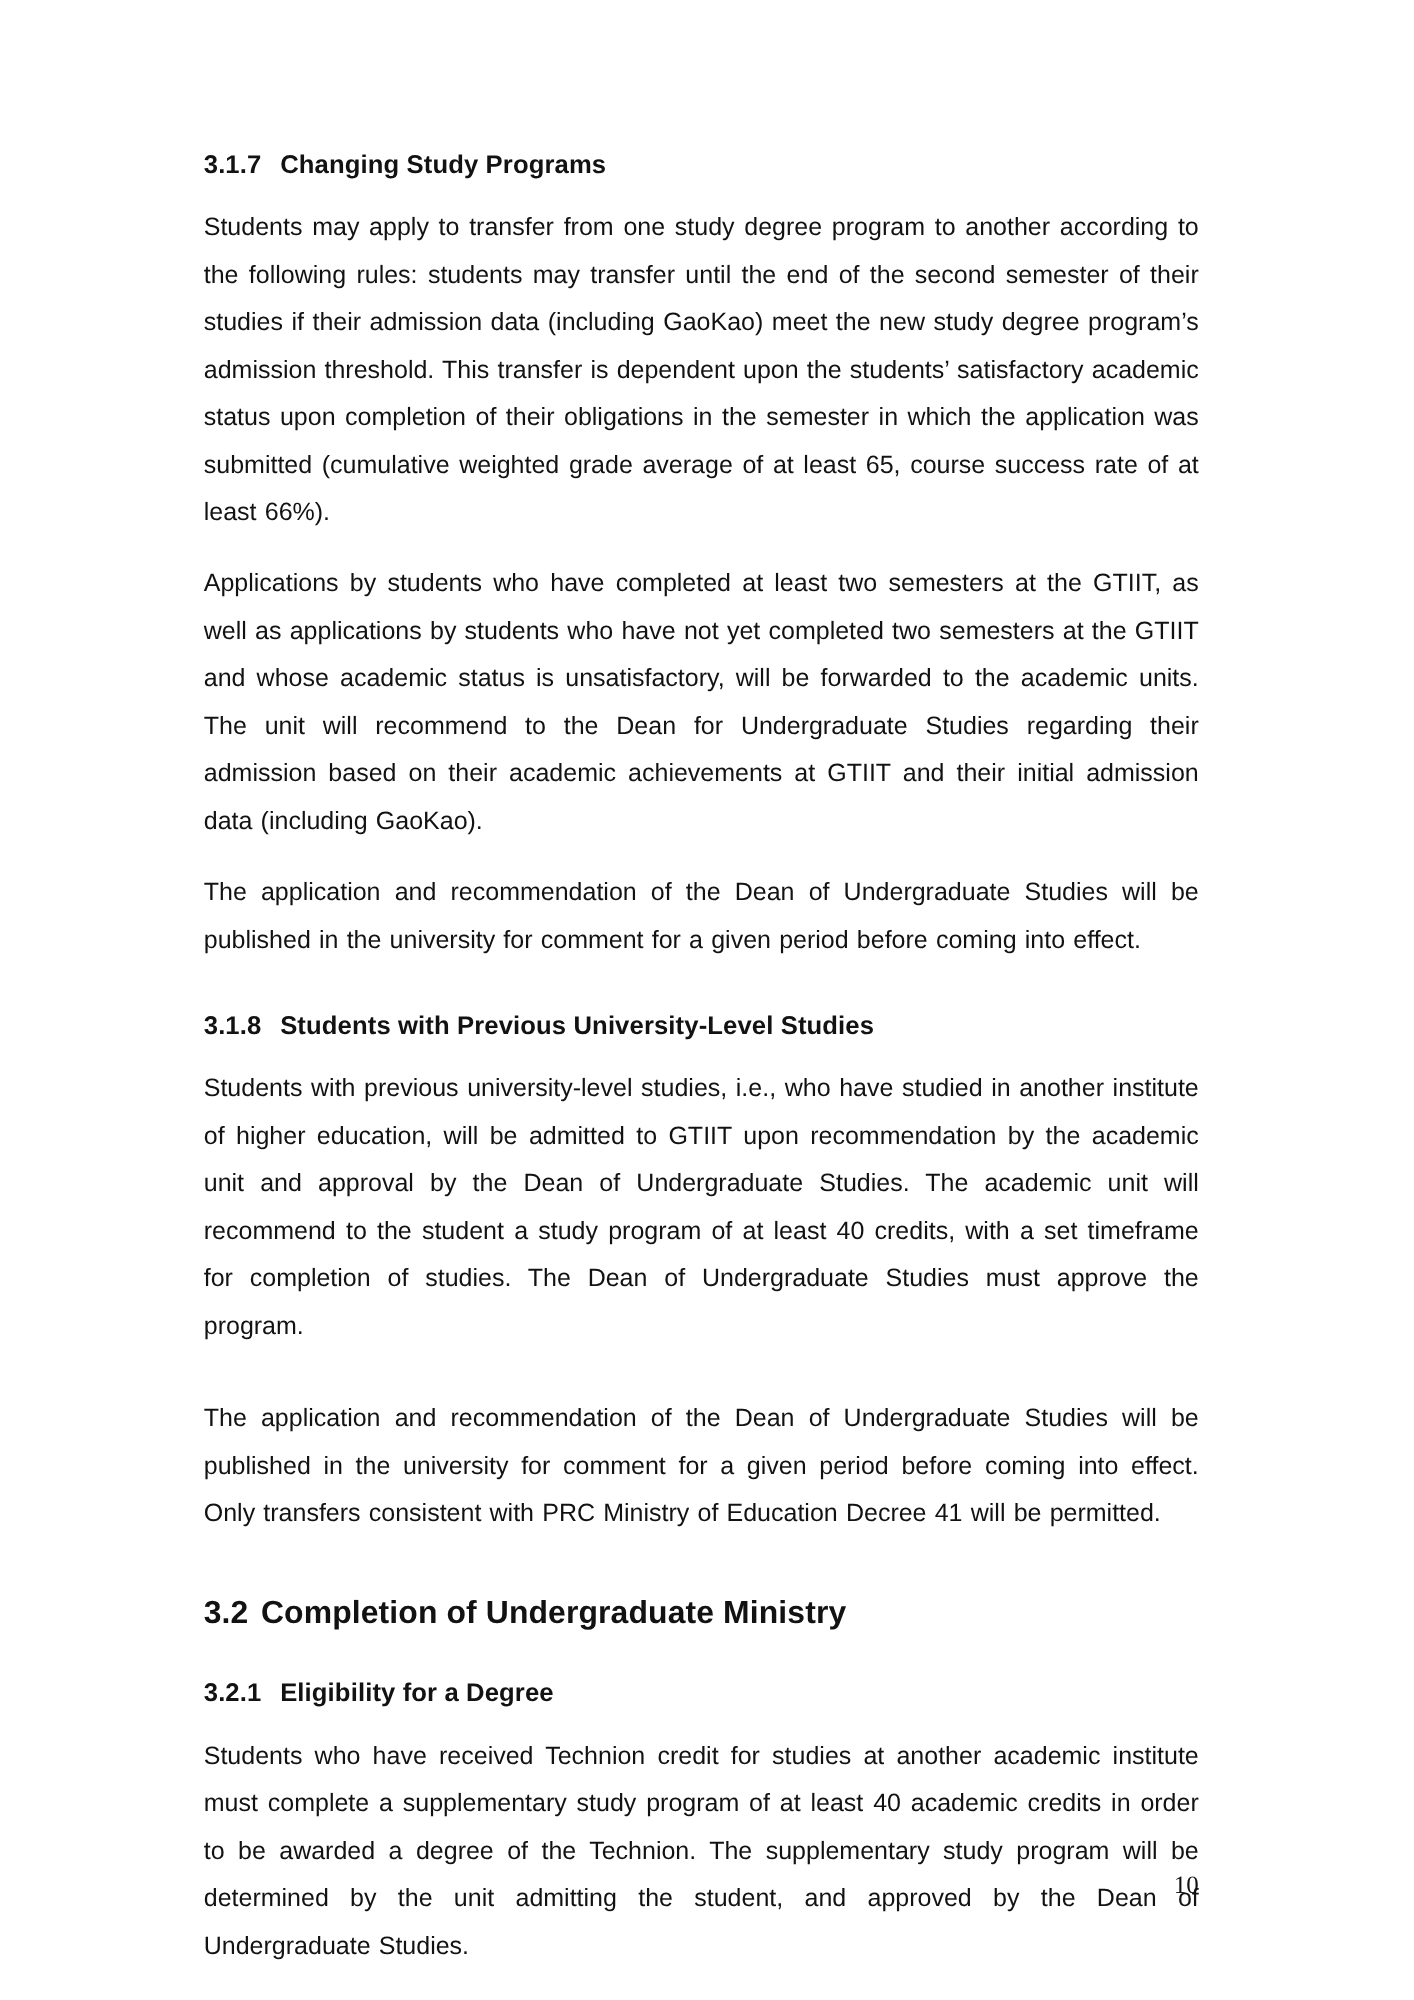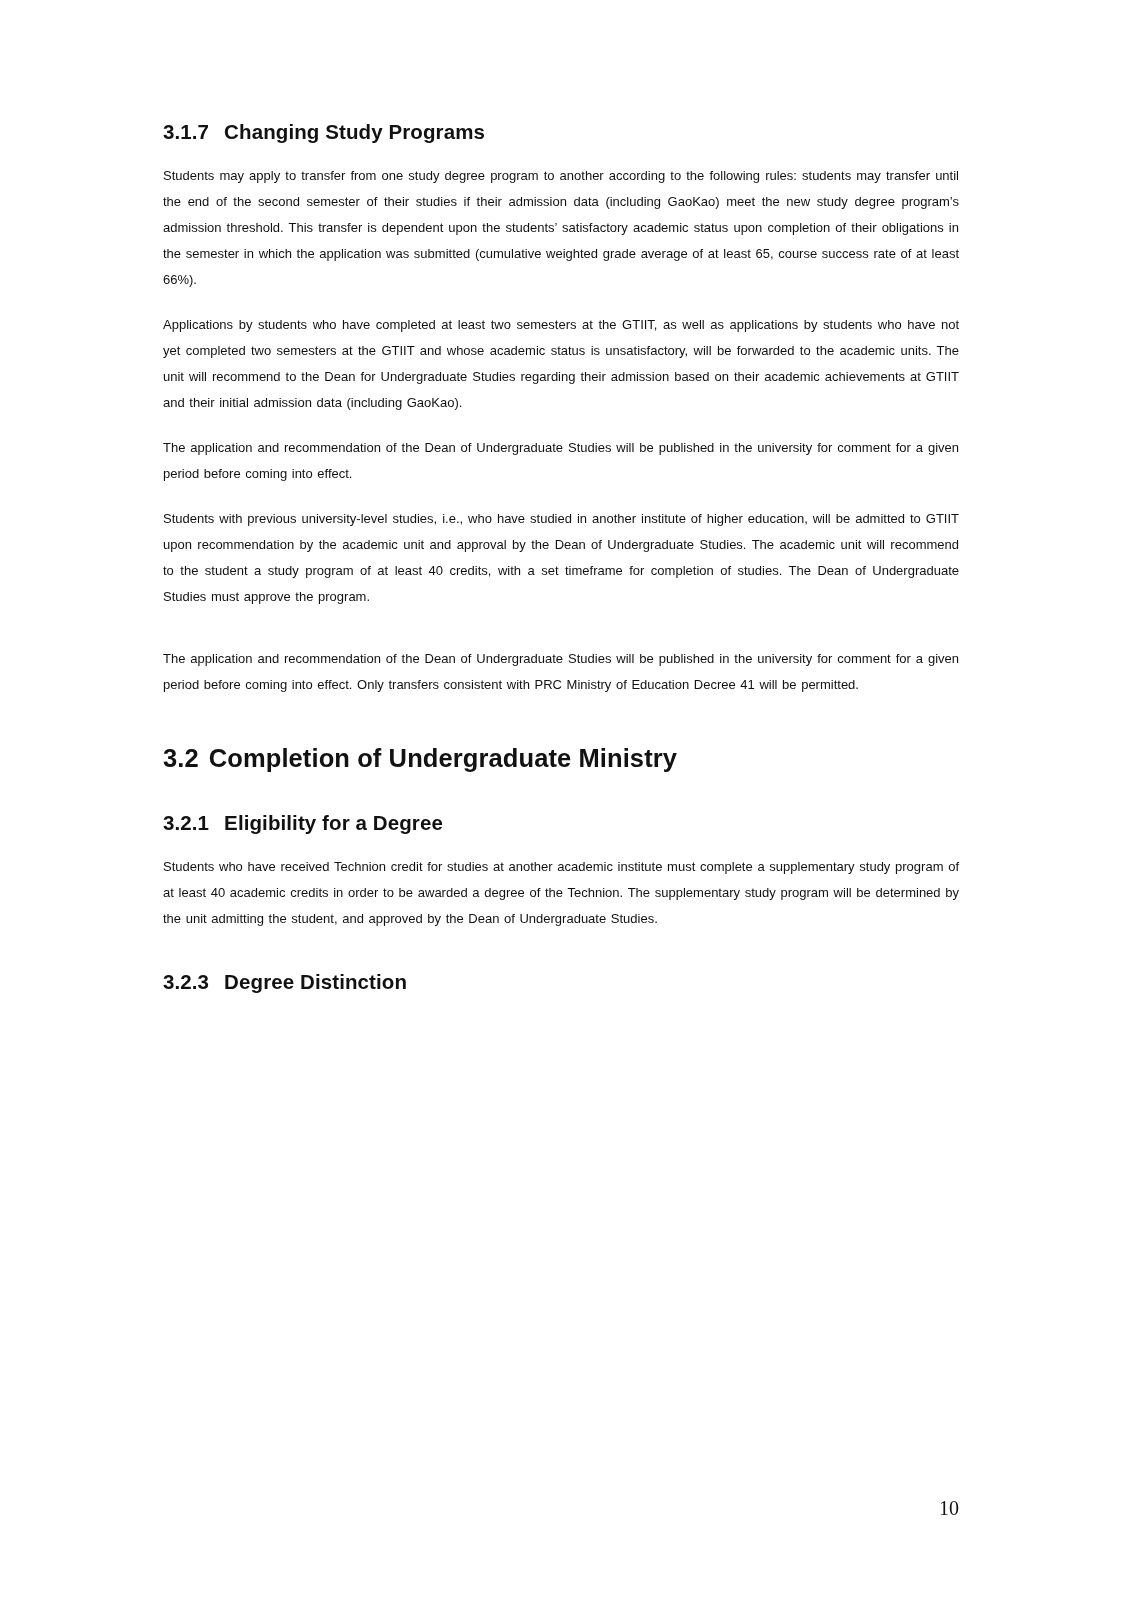--- a/index.html
+++ b/index.html
@@ -17,22 +17,22 @@
     overflow: hidden;
     border-radius: 31px;
   }
   .content {
     position: absolute;
     left: 163px;
     top: 120px;
     width: 796px;
   }
   .para {
-    font-size: 13px;
-    line-height: 26px;
+    font-size: 20px;
+    line-height: 38px;
     text-align: justify;
     margin: 0 0 19px 0;
     word-spacing: 1px;
   }
   .h3 {
     font-size: 20.5px;
     font-weight: bold;
     margin: 38px 0 19px 0;
     letter-spacing: 0.1px;
   }
@@ -63,20 +63,21 @@
   <main class="content">
 
     <h3 class="h3"><span class="num">3.1.7</span><span class="ttl">Changing Study Programs</span></h3>
 
     <p class="para">Students may apply to transfer from one study degree program to another according to the following rules: students may transfer until the end of the second semester of their studies if their admission data (including GaoKao) meet the new study degree program’s admission threshold. This transfer is dependent upon the students’ satisfactory academic status upon completion of their obligations in the semester in which the application was submitted (cumulative weighted grade average of at least 65, course success rate of at least 66%).</p>
 
     <p class="para">Applications by students who have completed at least two semesters at the GTIIT, as well as applications by students who have not yet completed two semesters at the GTIIT and whose academic status is unsatisfactory, will be forwarded to the academic units. The unit will recommend to the Dean for Undergraduate Studies regarding their admission based on their academic achievements at GTIIT and their initial admission data (including GaoKao).</p>
 
     <p class="para">The application and recommendation of the Dean of Undergraduate Studies will be published in the university for comment for a given period before coming into effect.</p>
 
+    <h3 class="h3"><span class="num">3.1.8</span><span class="ttl">Students with Previous University-Level Studies</span></h3>
 
     <p class="para">Students with previous university-level studies, i.e., who have studied in another institute of higher education, will be admitted to GTIIT upon recommendation by the academic unit and approval by the Dean of Undergraduate Studies. The academic unit will recommend to the student a study program of at least 40 credits, with a set timeframe for completion of studies. The Dean of Undergraduate Studies must approve the program.</p>
 
     <p class="para gap-before">The application and recommendation of the Dean of Undergraduate Studies will be published in the university for comment for a given period before coming into effect. Only transfers consistent with PRC Ministry of Education Decree 41 will be permitted.</p>
 
     <h2 class="h2"><span class="num">3.2</span><span class="ttl">Completion of Undergraduate Ministry</span></h2>
 
     <h3 class="h3"><span class="num">3.2.1</span><span class="ttl">Eligibility for a Degree</span></h3>
 
 

